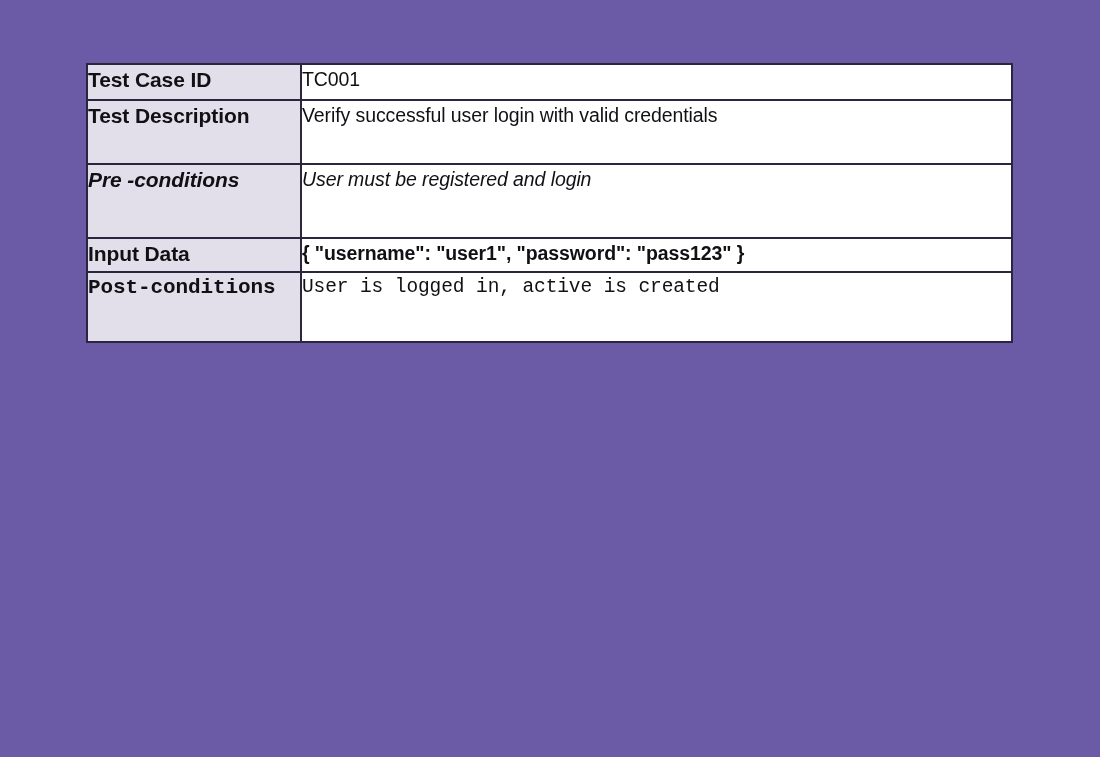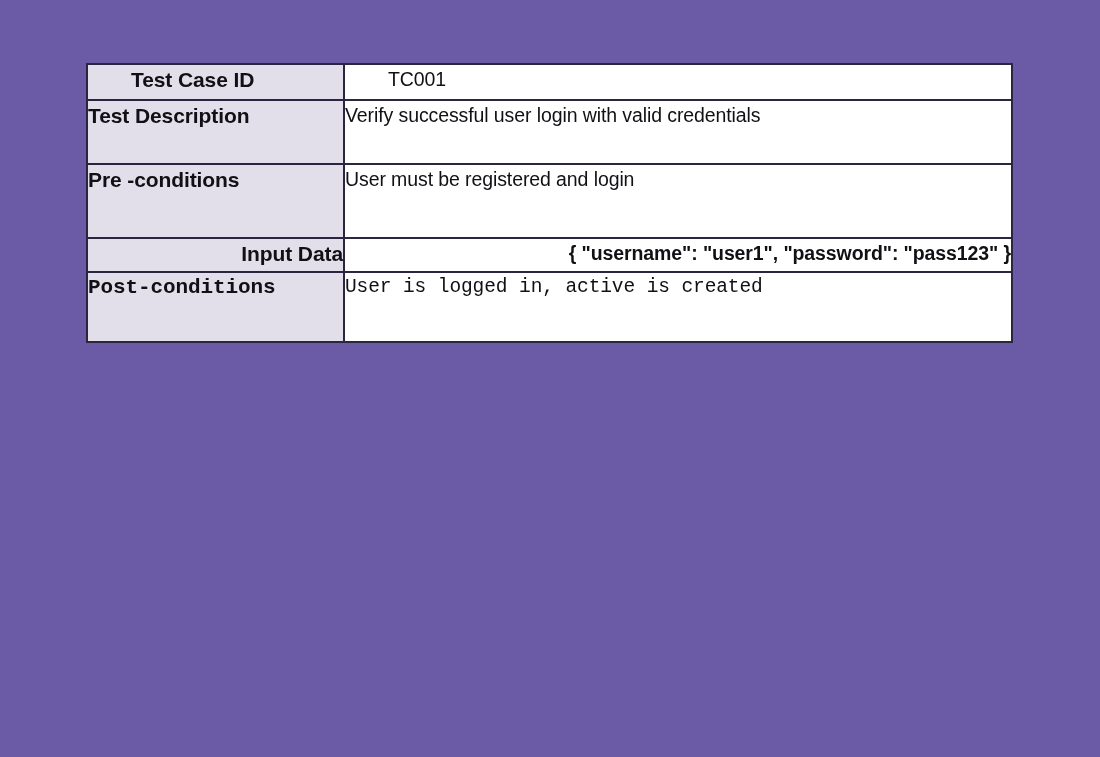--- a/index.html
+++ b/index.html
@@ -63,29 +63,29 @@
     font-weight: bold;
   }
 
   .value-line {
     display: block;
     white-space: pre-wrap;
   }
 
   
   .row-h-1 .label-cell,
-  .row-h-1 .value-cell { height: 34px; padding-left: 43px; }
+  .row-h-1 .value-cell { height: 34px; }
   .row-h-2 .label-cell,
   .row-h-2 .value-cell { height: 62px; }
   .row-h-3 .label-cell,
-  .row-h-3 .value-cell { height: 72px; }
+  .row-h-3 .value-cell { height: 72px; font-style: italic; }
   .row-h-4 .label-cell,
   .row-h-4 .value-cell { height: 62px; }
   .row-h-5 .label-cell,
-  .row-h-5 .value-cell { height: 32px; text-align: right; }
+  .row-h-5 .value-cell { height: 32px; }
   .row-h-6 .label-cell,
   .row-h-6 .value-cell { height: 68px; }
   .row-h-7 .label-cell,
   .row-h-7 .value-cell { height: 68px; font-family: Liberation Mono, monospace; }
 </style>
 </head>
 <body>
 
 <div class="canvas">
 

